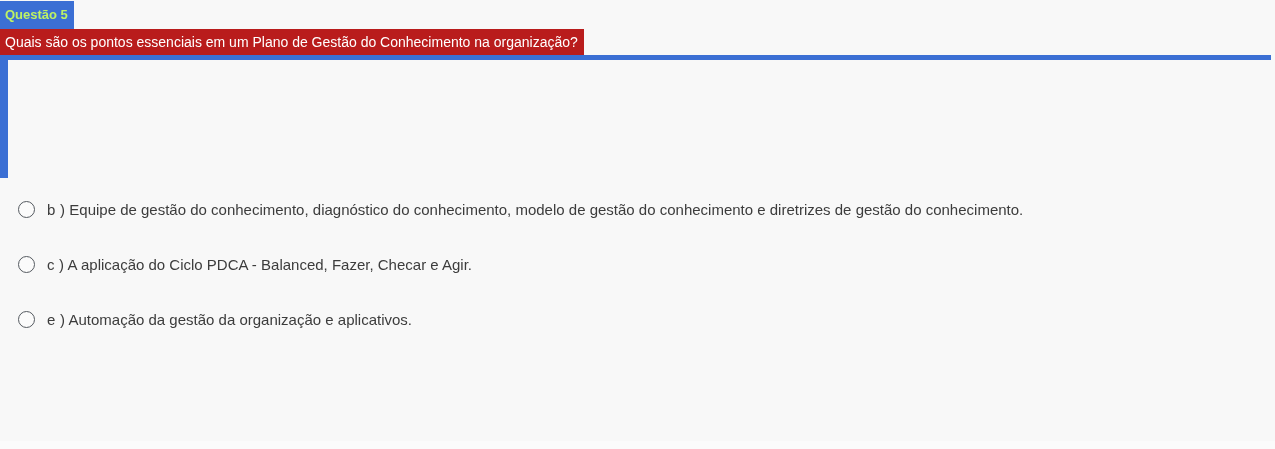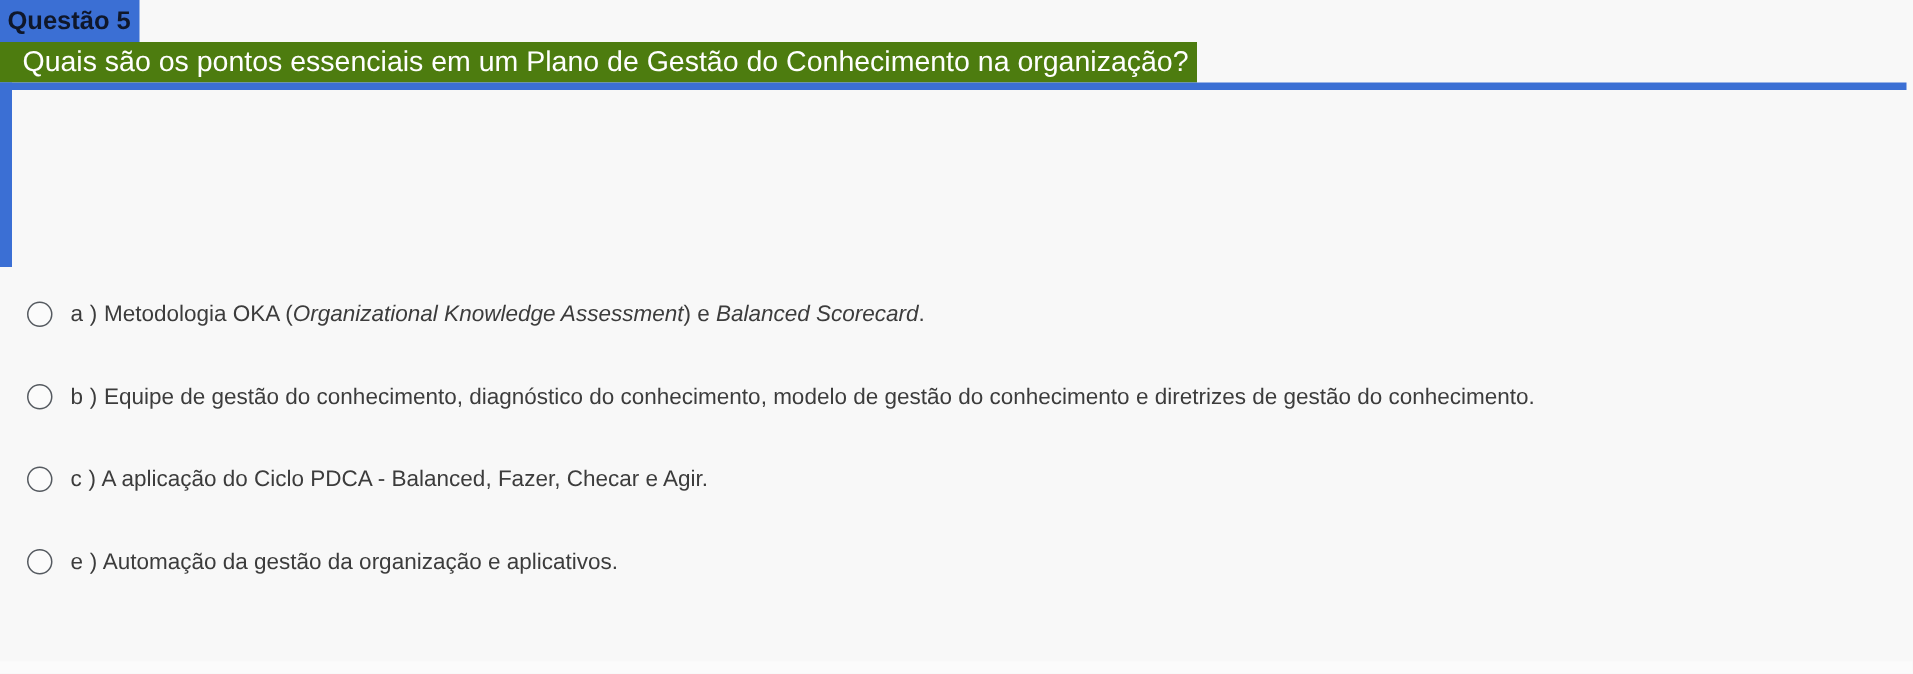--- a/index.html
+++ b/index.html
@@ -25,39 +25,39 @@
   }
 
   .q-number-line {
     height: 28px;
     line-height: 28px;
     white-space: nowrap;
   }
   .q-number {
     display: inline-block;
     background: #3b6fd4;
-    color: #0f172a;
+    color: #bef264;
     font-weight: bold;
-    font-size: 17px;
+    font-size: 13px;
     line-height: 28px;
     padding: 0 6px 0 5px;
   }
 
   .q-text-line {
     height: 27px;
     line-height: 27px;
     white-space: nowrap;
   }
   .q-text {
     display: inline-block;
-    background: #4d7c0f;
+    background: #b91c1c;
     color: #ffffff;
-    font-size: 19px;
+    font-size: 14px;
     line-height: 27px;
-    padding: 0 6px 0 15px;
+    padding: 0 6px 0 5px;
   }
 
   
   .answer-frame {
     position: absolute;
     left: 0;
     top: 55px;
     width: 1271px;
     height: 123px;
     border-top: 5px solid #3b6fd4;
@@ -127,24 +127,20 @@
   <div class="q-text-line">
     <span class="q-text">Quais são os pontos essenciais em um Plano de Gestão do Conhecimento na organização?</span>
   </div>
 </div>
 
 <div class="answer-frame"></div>
 
 <div class="alternatives" id="alternatives">
     <div class="alt-row">
       <span class="radio"></span>
-      <span class="alt-text"><span class="label">a )</span> <span>Metodologia OKA (</span><i>Organizational Knowledge Assessment</i><span>) e </span><i>Balanced Scorecard</i><span>.</span></span>
-    </div>
-    <div class="alt-row">
-      <span class="radio"></span>
       <span class="alt-text"><span class="label">b )</span> <span>Equipe de gestão do conhecimento, diagnóstico do conhecimento, modelo de gestão do conhecimento e diretrizes de gestão do conhecimento.</span></span>
     </div>
     <div class="alt-row">
       <span class="radio"></span>
       <span class="alt-text"><span class="label">c )</span> <span>A aplicação do Ciclo PDCA - Balanced, Fazer, Checar e Agir.</span></span>
     </div>
     <div class="alt-row">
       <span class="radio"></span>
       <span class="alt-text"><span class="label">e )</span> <span>Automação da gestão da organização e aplicativos.</span></span>
     </div>

